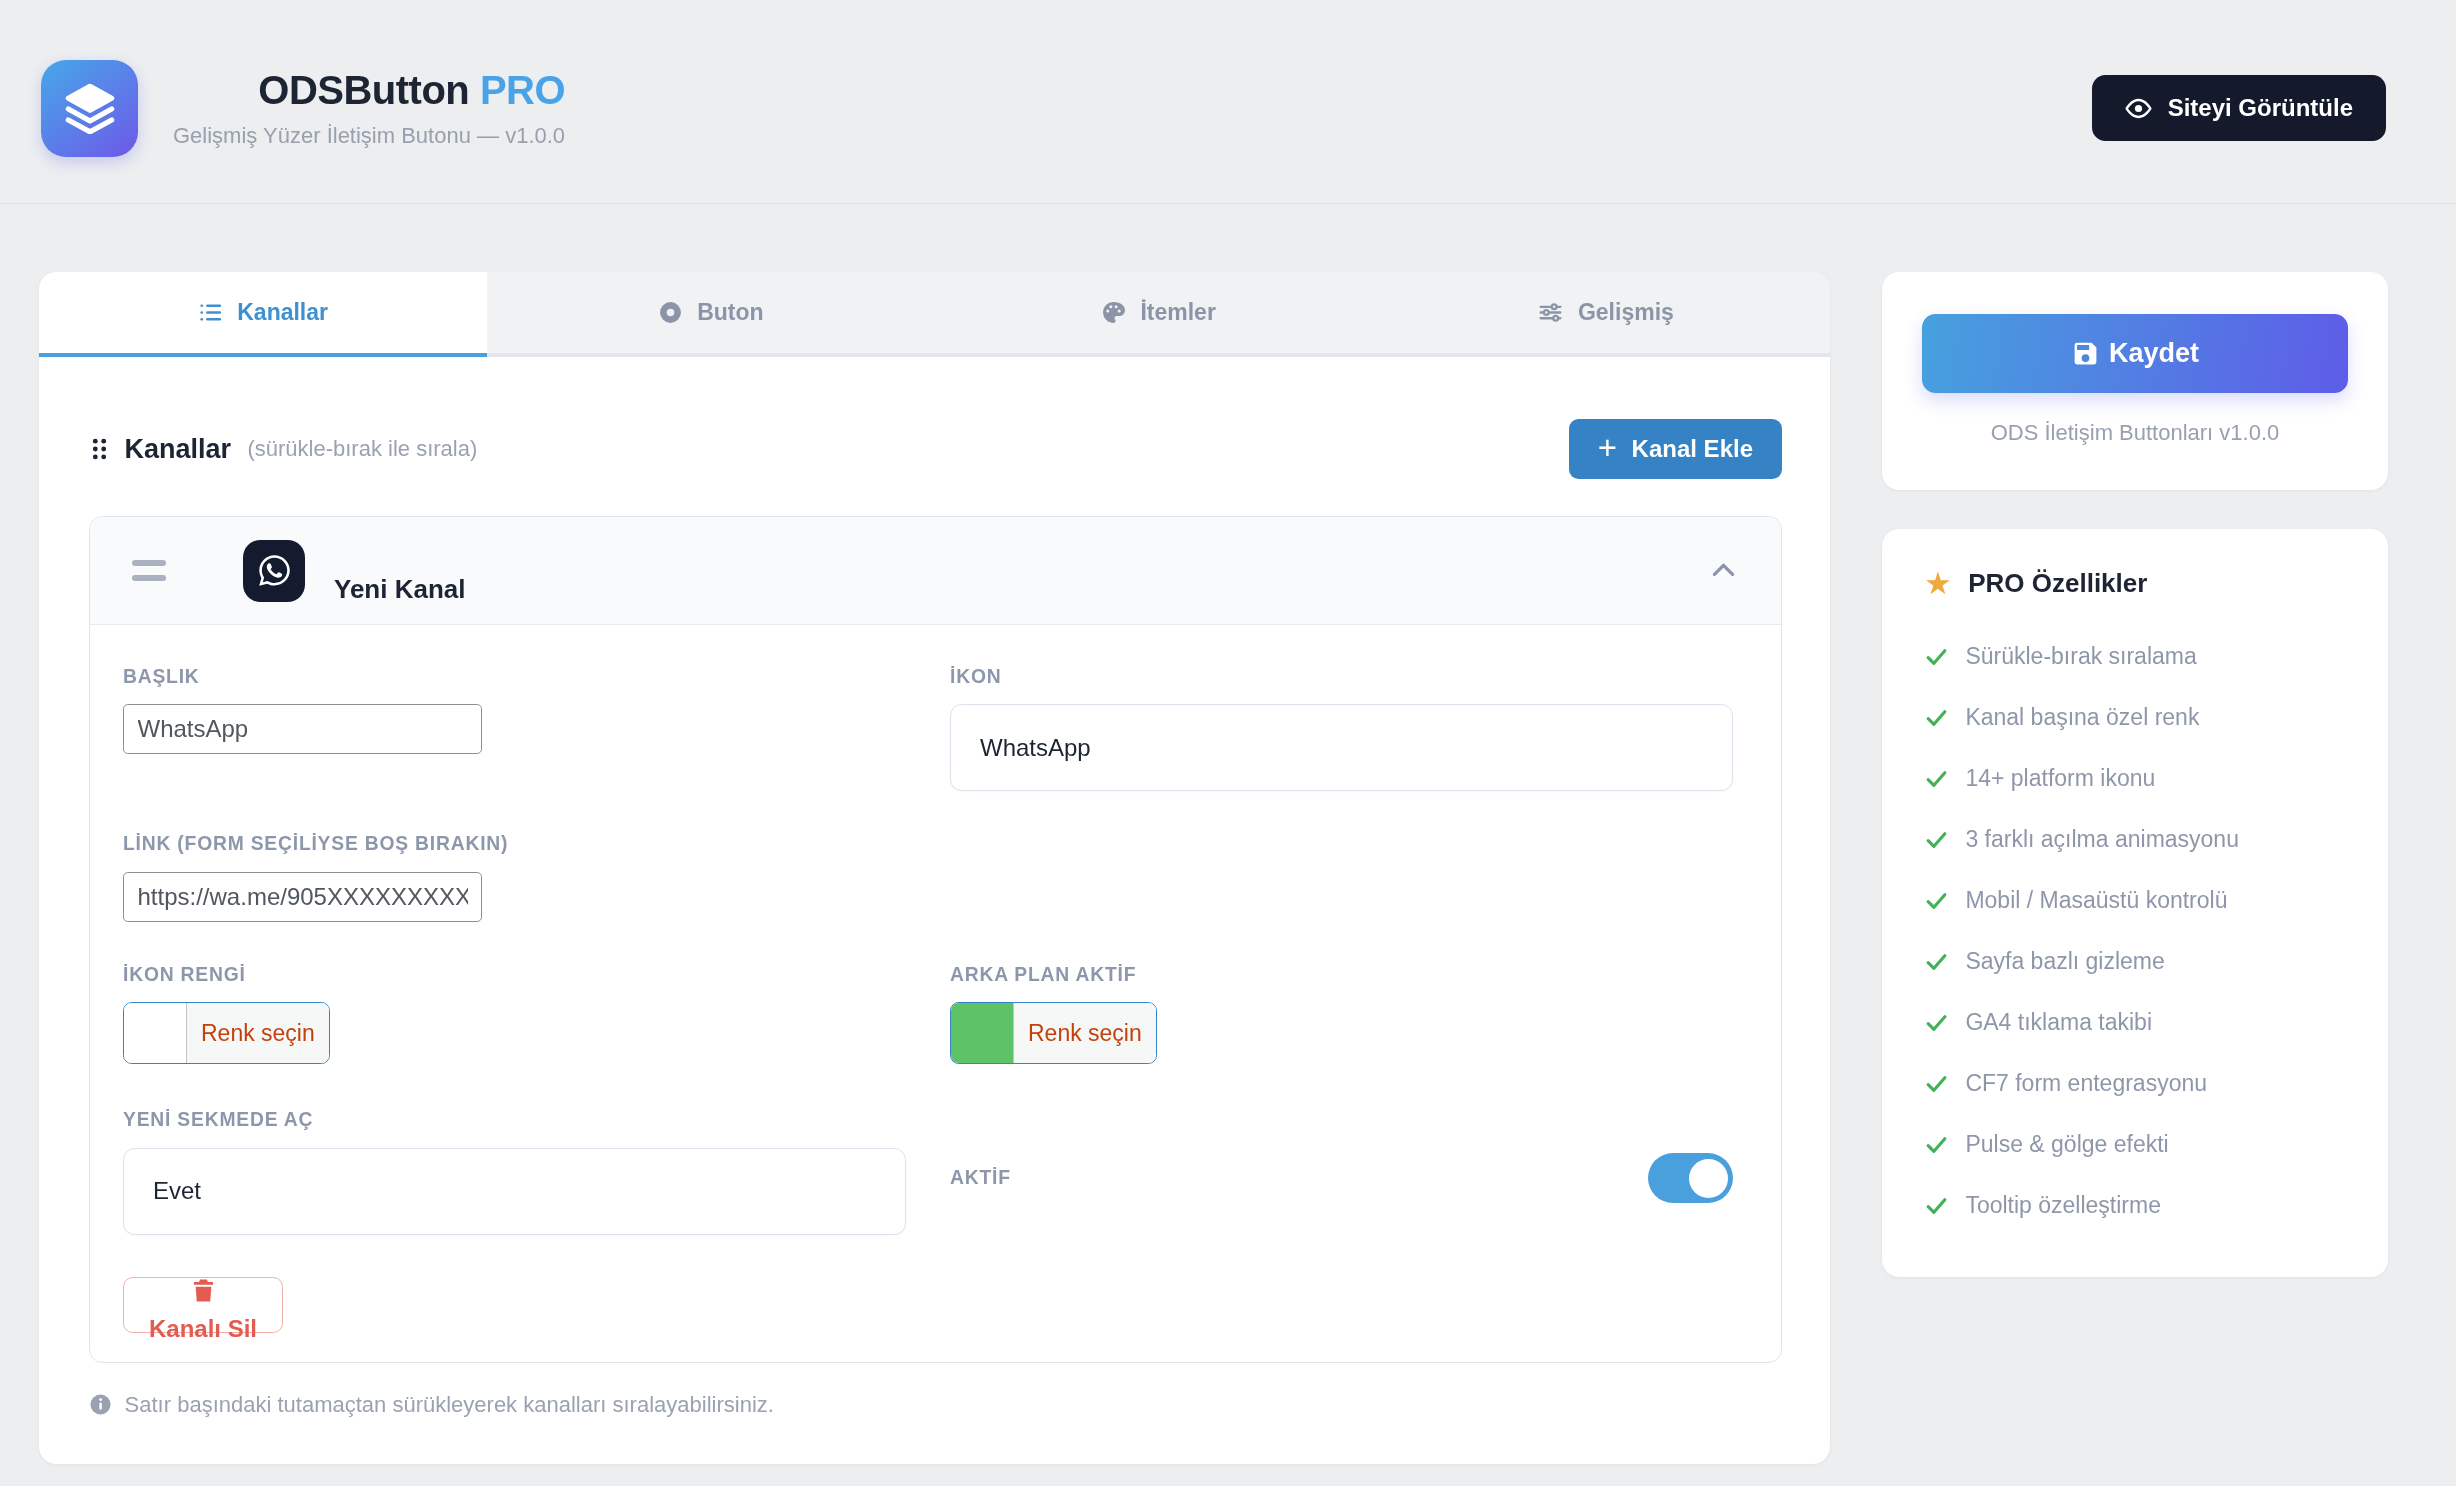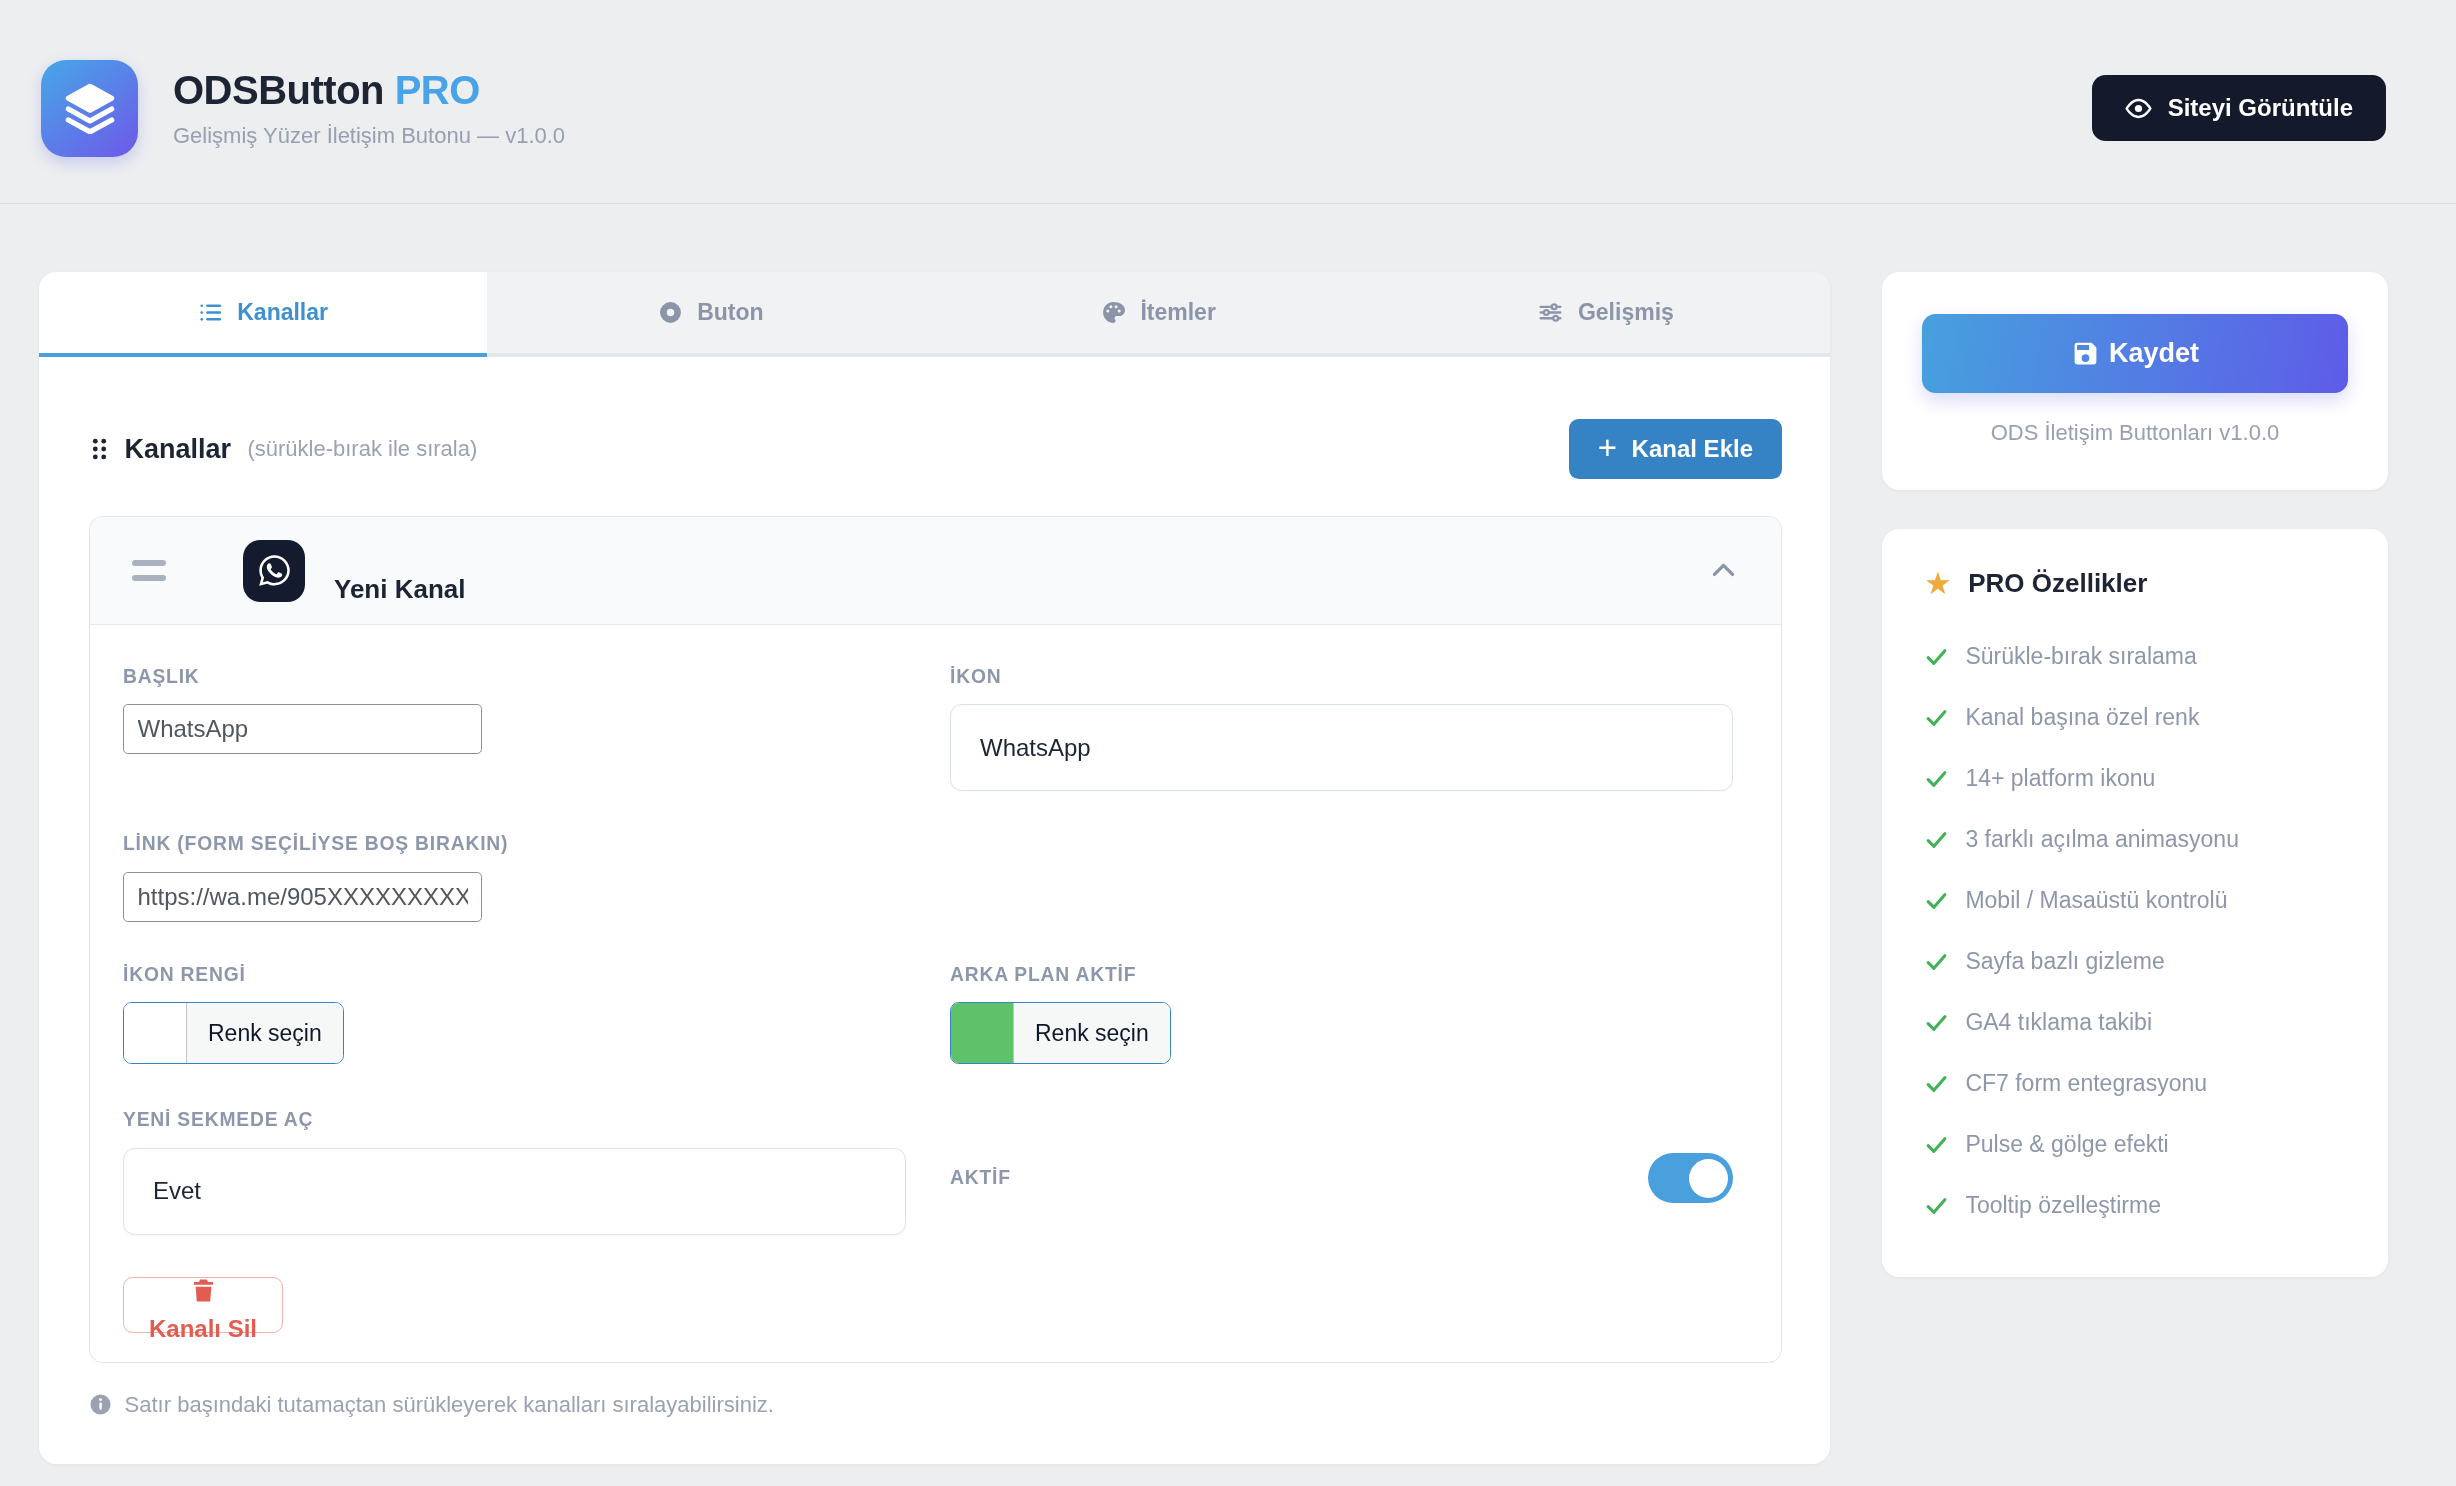--- a/index.html
+++ b/index.html
@@ -18,21 +18,21 @@
     padding: 13.5px 70px 0 41px;
     gap: 35px;
   }
   .app-logo {
     width: 97px; height: 97px; border-radius: 25px; flex: 0 0 auto;
     background: linear-gradient(140deg, #4aa0e8 10%, #6c5ce8 95%);
     display: flex; align-items: center; justify-content: center;
     box-shadow: 0 5.8px 13.5px rgba(90,104,230,.25);
   }
   .app-logo svg { width: 52px; height: 52px; }
-  .title-block h1 { font-size: 40px; font-weight: bold; letter-spacing: -0.5px; color: #1d2433; }
+  .title-block h1 { font-size: 40px; font-weight: bold; letter-spacing: -0.5px; color: #1d2433; text-align: right; }
   .title-block .pro { color: #49a3e8; }
   .subtitle { font-size: 22px; color: #98a0b0; margin-top: 10px; }
   .spacer { flex: 1; }
   .view-site {
     background: #141a2c; color: #fff; border: none; cursor: pointer;
     height: 66px; padding: 0 33px; border-radius: 13.5px;
     font-family: inherit; font-size: 24px; font-weight: bold;
     display: flex; align-items: center; gap: 15.4px;
   }
   .view-site svg { width: 27px; height: 27px; }
@@ -100,21 +100,21 @@
     display: flex; align-items: center; padding: 0 29px; font-size: 24px; color: #1d2433;
     cursor: pointer; box-shadow: 0 1px 1.9px rgba(16,24,40,.03);
   }
   .color-btn {
     display: inline-flex; border: 1.9px solid #3582c4; border-radius: 8.7px;
     overflow: hidden; height: 62px; background: #fff; cursor: pointer; padding: 0;
   }
   .swatch { width: 62px; height: 100%; }
   .swatch-label {
     background: #f6f7f7; border-left: 1px solid #c3c4c7; display: flex; align-items: center;
-    padding: 0 21px; font-size: 23px; color: #0f172a; font-family: inherit;
+    padding: 0 14px; font-size: 23px; color: #c2410c; font-family: inherit;
   }
   .aktif-row { display: flex; align-items: center; justify-content: space-between; margin-top: 44px; }
   .toggle {
     width: 85px; height: 50px; border-radius: 25px; background: #c6ccd6;
     border: none; position: relative; cursor: pointer;
   }
   .toggle.on { background: #4a9fdd; }
   .toggle .knob {
     position: absolute; top: 5.8px; left: 5.8px; width: 39px; height: 39px;
     border-radius: 50%; background: #fff; transition: left .15s;

